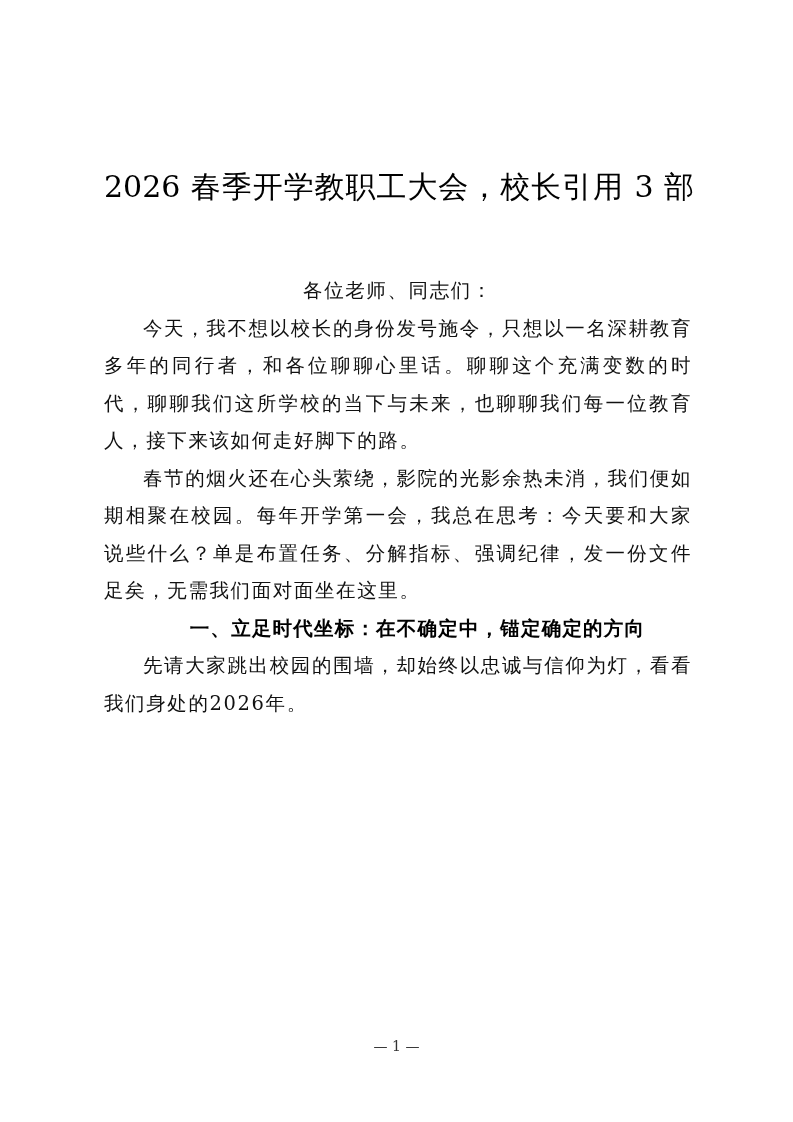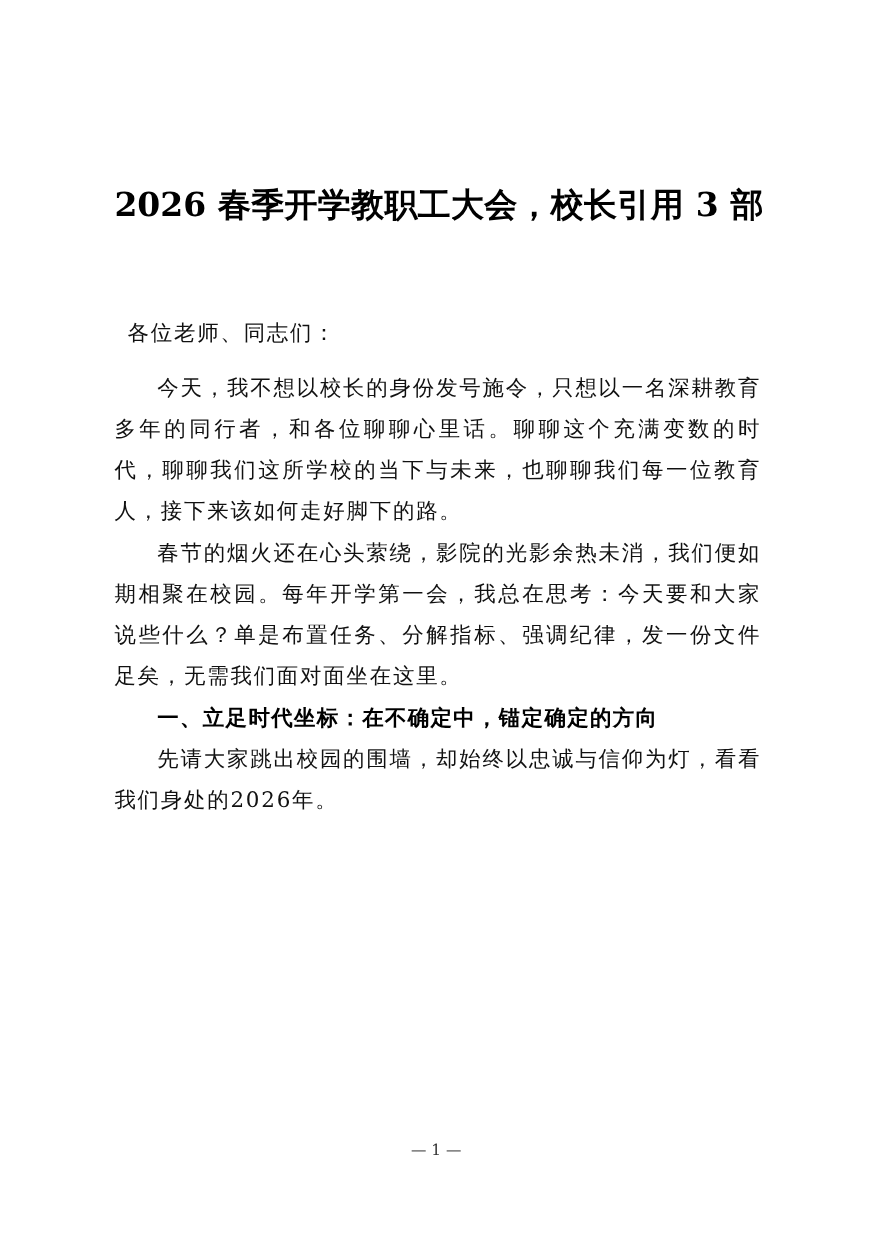--- a/index.html
+++ b/index.html
@@ -21,21 +21,21 @@
       width: 793px;
       height: 1122px;
       background: #ffffff;
     }
     .title {
       position: absolute;
       left: 104px;
       top: 146px;
       width: 590px;
       font-family: "DejaVu Serif", "Liberation Serif", serif;
-      font-weight: bold;
+      font-weight: normal;
       font-size: 30px;
       line-height: 42px;
       letter-spacing: 0px;
       text-align: justify;
       text-align-last: justify;
       color: #000000;
     }
     .title .line {
       display: block;
       white-space: nowrap;
@@ -49,29 +49,31 @@
       line-height: 37.5px;
       color: #111111;
     }
     .para {
       margin: 0;
       text-indent: 2em;
       text-align: justify;
       letter-spacing: 1.6px;
     }
     .salutation {
-      margin: 12px;
+      margin: 0;
       letter-spacing: 1.6px;
+      text-align: center;
     }
     .heading {
       margin: 0;
       text-indent: 2em;
       font-weight: bold;
       letter-spacing: 1.2px;
       color: #000000;
+      text-align: center;
     }
     .footer {
       position: absolute;
       left: 0;
       width: 793px;
       top: 1038px;
       text-align: center;
       font-size: 14px;
       color: #333333;
     }

